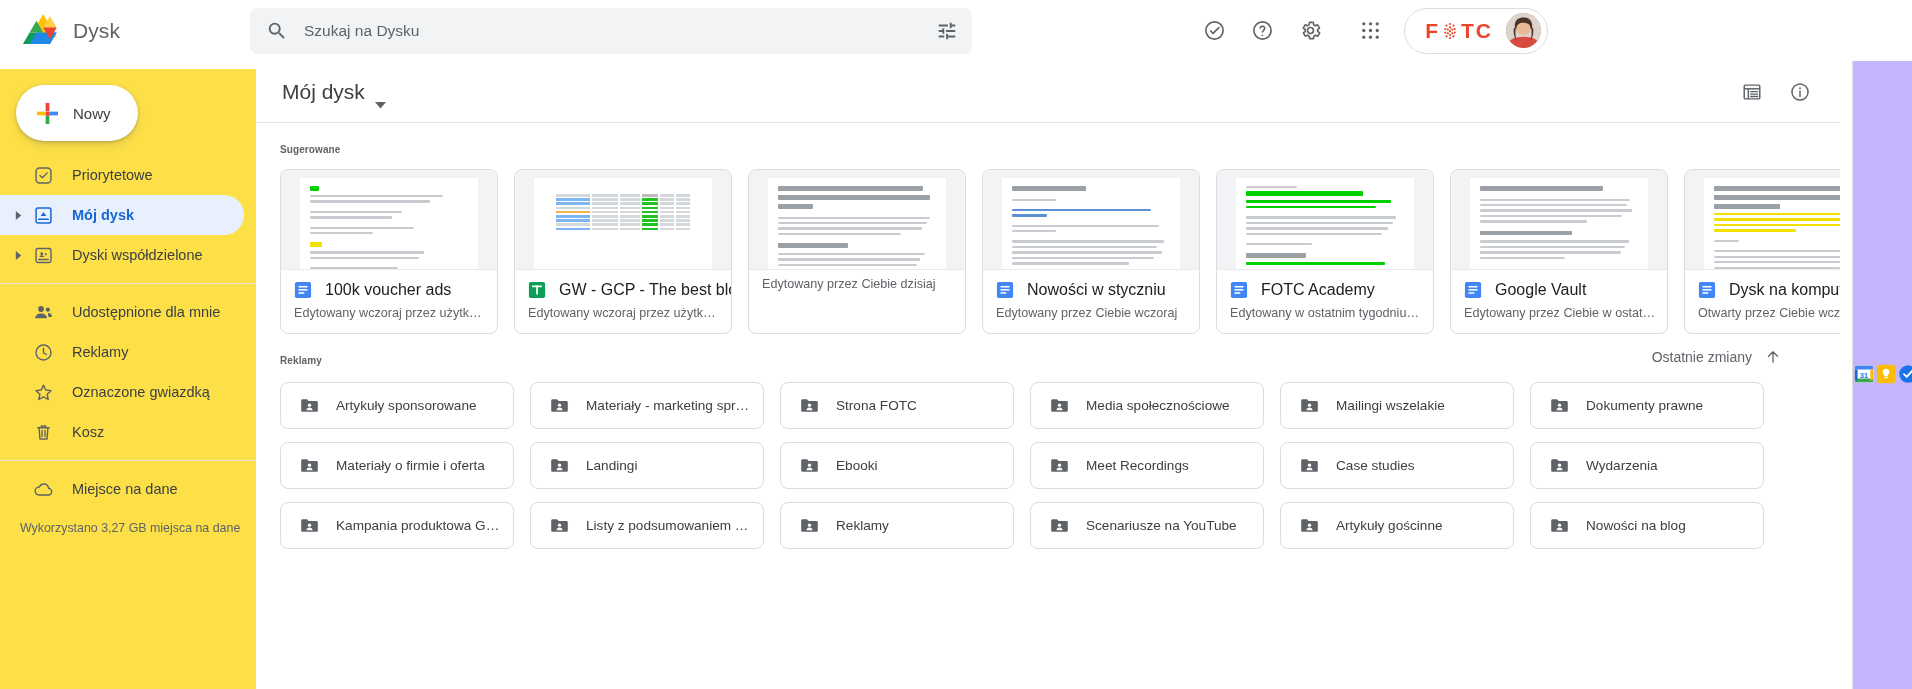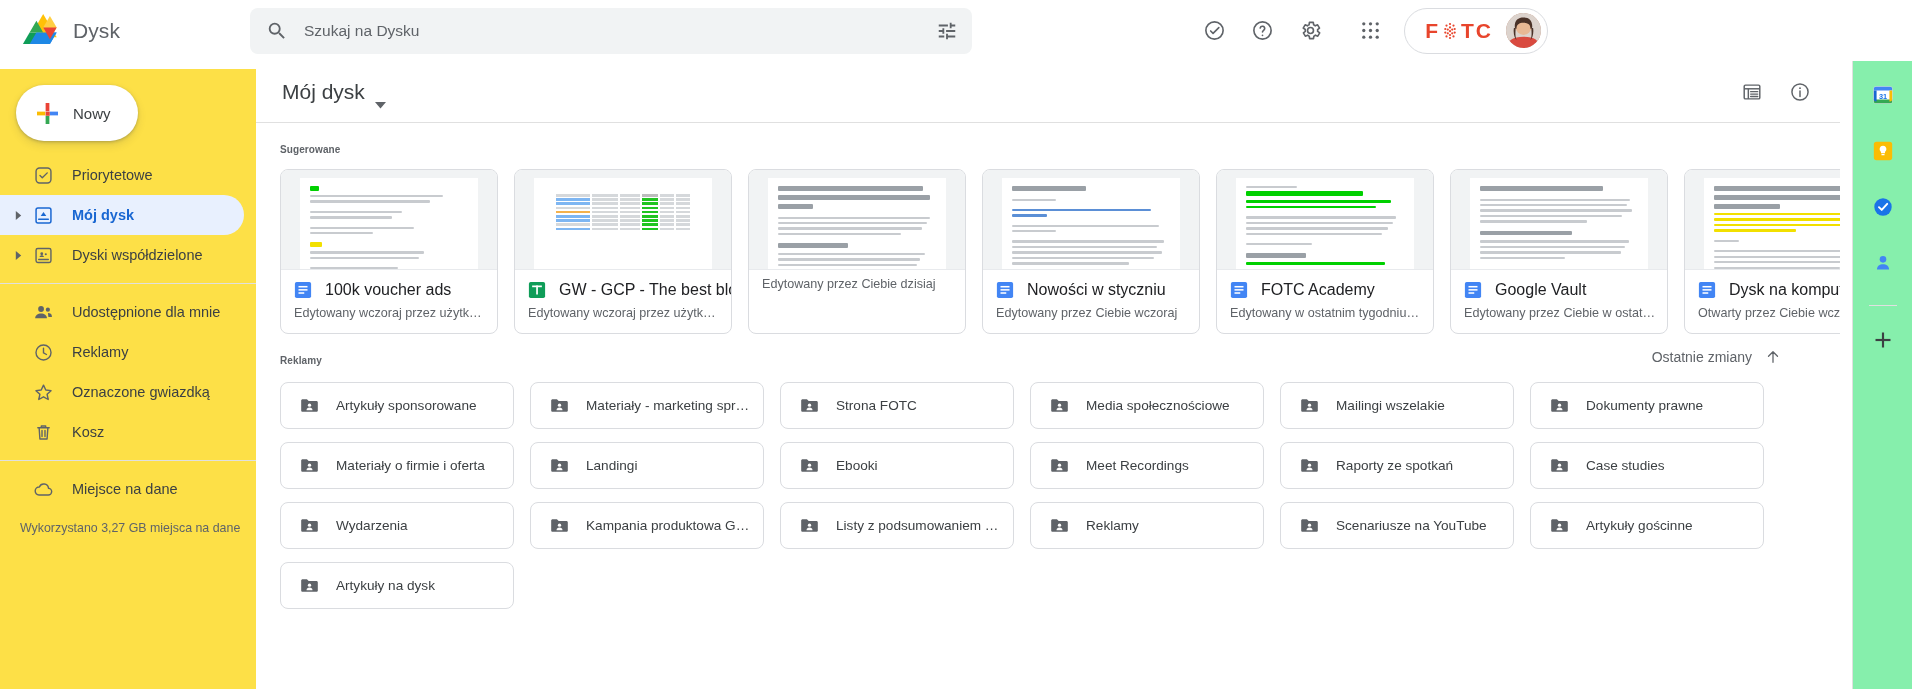--- a/index.html
+++ b/index.html
@@ -186,22 +186,22 @@
   }
   .folder-icon { width: 21px; height: 21px; flex: none; color: #5f6368; }
   .folder-name {
     font-size: 13.6px; color: #3c4043; white-space: nowrap;
     overflow: hidden; text-overflow: ellipsis; padding-right: 10px;
   }
 
   
   .rail {
     position: absolute; right: 0; top: 61px; width: 60px; height: 628px;
-    background: #86efac; border-left: 1px solid #e0e0e0;
-    display: flex; flex-direction: column; align-items: center; padding-top: 14px;
+    background: #c4b5fd; border-left: 1px solid #e0e0e0;
+    display: flex; flex-direction: row; align-items: center; padding-top: 14px;
   }
   .rail-btn {
     width: 40px; height: 40px; margin-bottom: 16px; border-radius: 50%;
     display: flex; align-items: center; justify-content: center; cursor: pointer;
   }
   .rail-sep { width: 28px; height: 1px; background: #e0e0e0; margin: 6px 0 14px 0; }
 
   
   .scroll-area::-webkit-scrollbar { width: 13px; }
   .scroll-area::-webkit-scrollbar-thumb { background: #bdc1c6; border-radius: 8px; border: 3px solid #fff; }
@@ -834,28 +834,20 @@
                 <path d="M8.6 17.4c0-2 1.5-3.1 3.4-3.1s3.4 1.1 3.4 3.1z" fill="#fff"></path>
               </svg></span>
             <span class="folder-name">Meet Recordings</span>
           </div>
           <div class="folder">
             <span class="folder-icon"><svg viewBox="0 0 24 24" fill="#5f6368">
                 <path d="M2.5 6.4c0-.9.7-1.6 1.6-1.6h5l1.9 2.1h8.9c.9 0 1.6.7 1.6 1.6v9.1c0 .9-.7 1.6-1.6 1.6H4.1c-.9 0-1.6-.7-1.6-1.6z"></path>
                 <circle cx="12" cy="11.6" r="1.9" fill="#fff"></circle>
                 <path d="M8.6 17.4c0-2 1.5-3.1 3.4-3.1s3.4 1.1 3.4 3.1z" fill="#fff"></path>
               </svg></span>
-            <span class="folder-name">Raporty ze spotkań</span>
-          </div>
-          <div class="folder">
-            <span class="folder-icon"><svg viewBox="0 0 24 24" fill="#5f6368">
-                <path d="M2.5 6.4c0-.9.7-1.6 1.6-1.6h5l1.9 2.1h8.9c.9 0 1.6.7 1.6 1.6v9.1c0 .9-.7 1.6-1.6 1.6H4.1c-.9 0-1.6-.7-1.6-1.6z"></path>
-                <circle cx="12" cy="11.6" r="1.9" fill="#fff"></circle>
-                <path d="M8.6 17.4c0-2 1.5-3.1 3.4-3.1s3.4 1.1 3.4 3.1z" fill="#fff"></path>
-              </svg></span>
             <span class="folder-name">Case studies</span>
           </div>
           <div class="folder">
             <span class="folder-icon"><svg viewBox="0 0 24 24" fill="#5f6368">
                 <path d="M2.5 6.4c0-.9.7-1.6 1.6-1.6h5l1.9 2.1h8.9c.9 0 1.6.7 1.6 1.6v9.1c0 .9-.7 1.6-1.6 1.6H4.1c-.9 0-1.6-.7-1.6-1.6z"></path>
                 <circle cx="12" cy="11.6" r="1.9" fill="#fff"></circle>
                 <path d="M8.6 17.4c0-2 1.5-3.1 3.4-3.1s3.4 1.1 3.4 3.1z" fill="#fff"></path>
               </svg></span>
             <span class="folder-name">Wydarzenia</span>
           </div>
@@ -898,21 +890,21 @@
                 <path d="M8.6 17.4c0-2 1.5-3.1 3.4-3.1s3.4 1.1 3.4 3.1z" fill="#fff"></path>
               </svg></span>
             <span class="folder-name">Artykuły gościnne</span>
           </div>
           <div class="folder">
             <span class="folder-icon"><svg viewBox="0 0 24 24" fill="#5f6368">
                 <path d="M2.5 6.4c0-.9.7-1.6 1.6-1.6h5l1.9 2.1h8.9c.9 0 1.6.7 1.6 1.6v9.1c0 .9-.7 1.6-1.6 1.6H4.1c-.9 0-1.6-.7-1.6-1.6z"></path>
                 <circle cx="12" cy="11.6" r="1.9" fill="#fff"></circle>
                 <path d="M8.6 17.4c0-2 1.5-3.1 3.4-3.1s3.4 1.1 3.4 3.1z" fill="#fff"></path>
               </svg></span>
-            <span class="folder-name">Artykuły na dysk</span>
+            <span class="folder-name">Nowości na blog</span>
           </div>
         </div>
 
     </div>
   </div>
 </div>
 
 <div class="rail">
   <div class="rail-btn">
     <svg viewBox="0 0 24 24" width="22" height="22">

